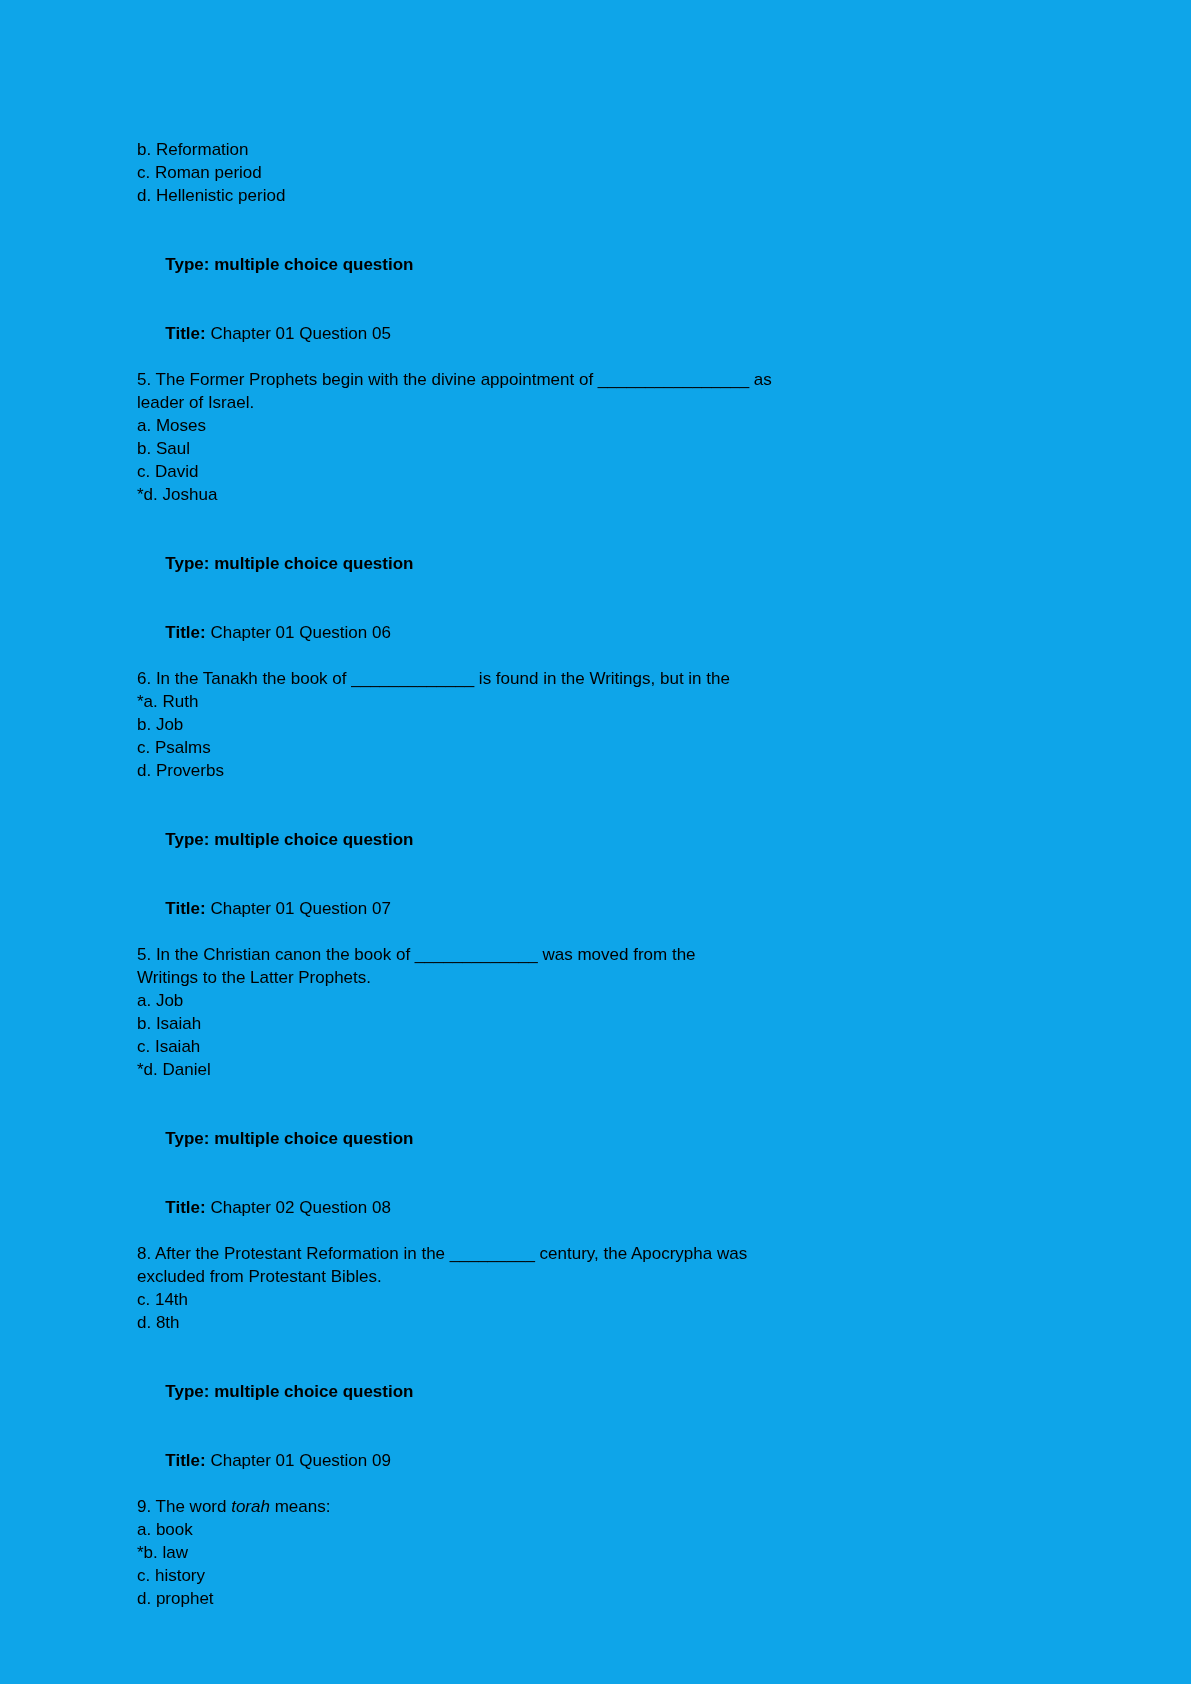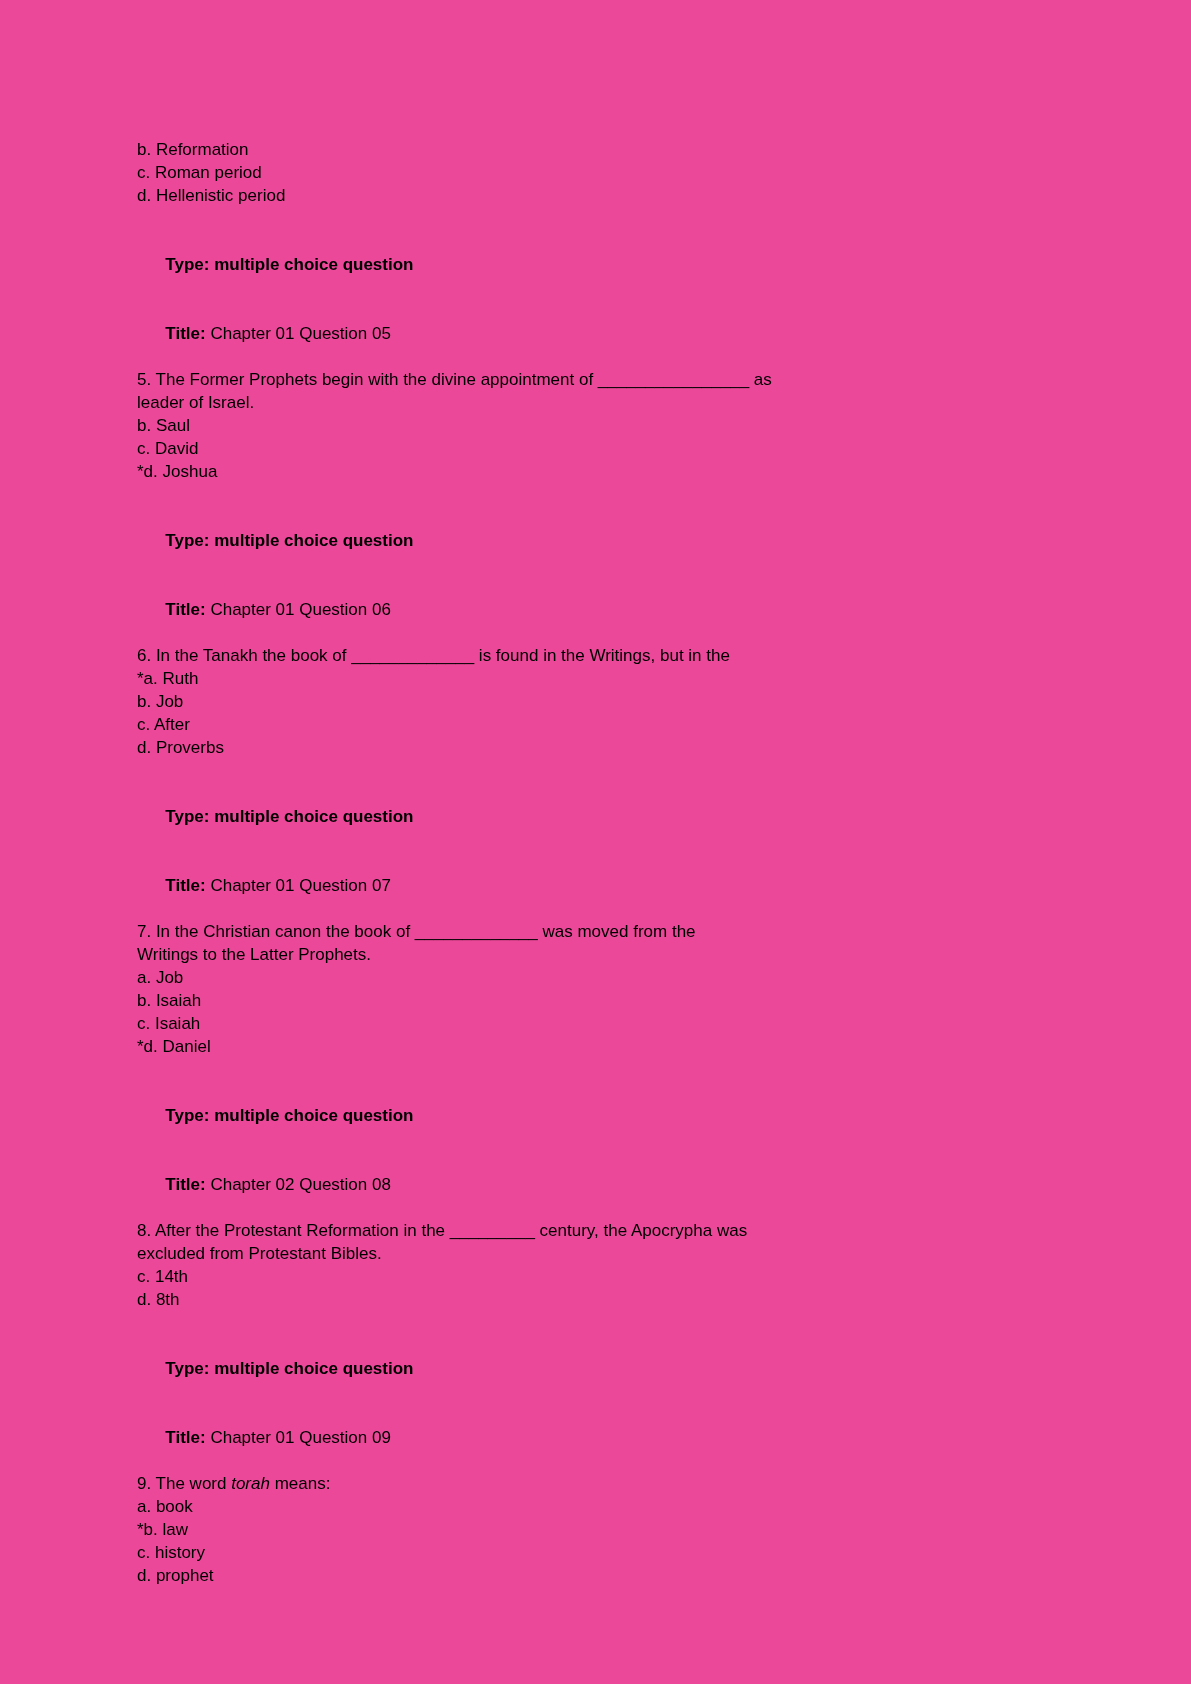--- a/index.html
+++ b/index.html
@@ -1,21 +1,21 @@
 <!DOCTYPE html>
 <html><head>
 <meta charset="utf-8">
 <style>
   html, body { margin: 0; padding: 0; background: #e8e8e8; }
   .page {
     position: relative;
     width: 1191px;
     height: 1684px;
     margin: 0 auto;
-    background: #ec4899;
+    background: #0ea5e9;
     font-family: "Liberation Sans", "DejaVu Sans", sans-serif;
     font-size: 17px;
     line-height: 23px;
     color: #000000;
     overflow: hidden;
   }
   .content {
     position: absolute;
     left: 137px;
     top: 138px;
@@ -43,53 +43,54 @@
       <span class="bold label">Type:</span><span class="bold">multiple choice question</span>
     </div>
     <div class="line title-line">
       <span class="bold label">Title:</span><span>Chapter 01 Question 05</span>
     </div>
     <div>
             <div class="line"><span>5. The Former Prophets begin with the divine appointment of ________________ as</span></div>
             <div class="line"><span>leader of Israel.</span></div>
           </div>
     <div>
+            <div class="line">a. Moses</div>
             <div class="line">b. Saul</div>
             <div class="line">c. David</div>
             <div class="line">*d. Joshua</div>
           </div>
   </section>
 
   <section class="question">
     <div class="line type-line">
       <span class="bold label">Type:</span><span class="bold">multiple choice question</span>
     </div>
     <div class="line title-line">
       <span class="bold label">Title:</span><span>Chapter 01 Question 06</span>
     </div>
     <div>
             <div class="line"><span>6. In the Tanakh the book of _____________ is found in the Writings, but in the</span></div>
           </div>
     <div>
             <div class="line">*a. Ruth</div>
             <div class="line">b. Job</div>
-            <div class="line">c. After</div>
+            <div class="line">c. Psalms</div>
             <div class="line">d. Proverbs</div>
           </div>
   </section>
 
   <section class="question">
     <div class="line type-line">
       <span class="bold label">Type:</span><span class="bold">multiple choice question</span>
     </div>
     <div class="line title-line">
       <span class="bold label">Title:</span><span>Chapter 01 Question 07</span>
     </div>
     <div>
-            <div class="line"><span>7. In the Christian canon the book of _____________ was moved from the</span></div>
+            <div class="line"><span>5. In the Christian canon the book of _____________ was moved from the</span></div>
             <div class="line"><span>Writings to the Latter Prophets.</span></div>
           </div>
     <div>
             <div class="line">a. Job</div>
             <div class="line">b. Isaiah</div>
             <div class="line">c. Isaiah</div>
             <div class="line">*d. Daniel</div>
           </div>
   </section>
 

